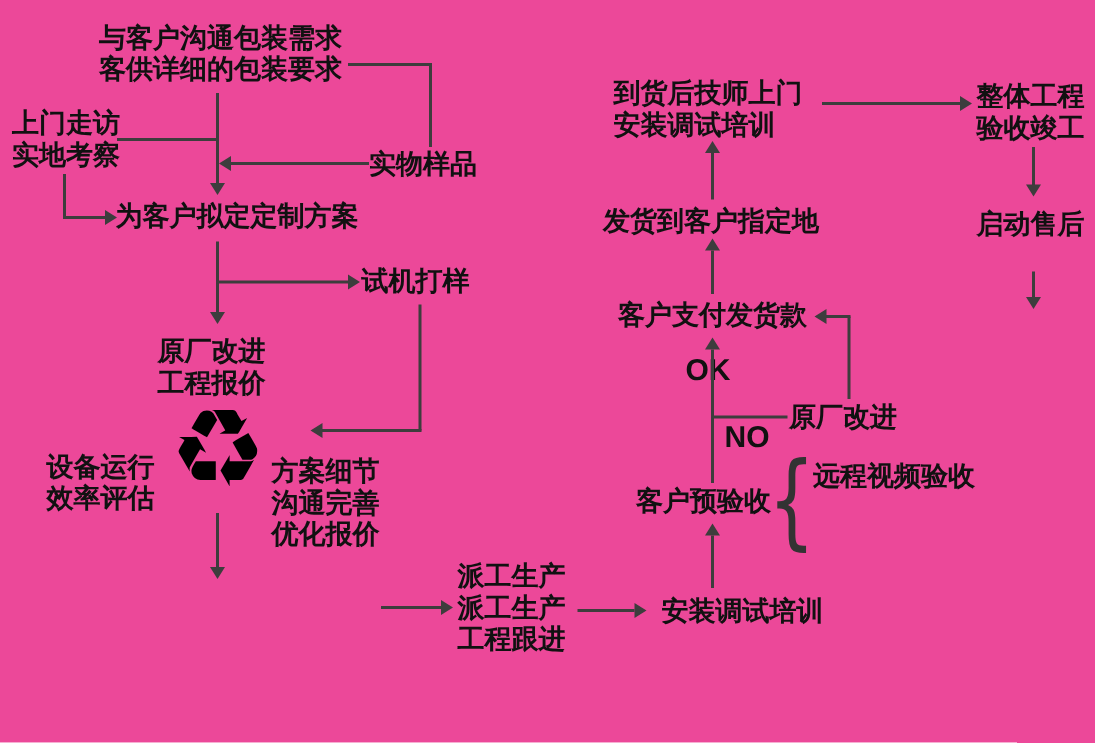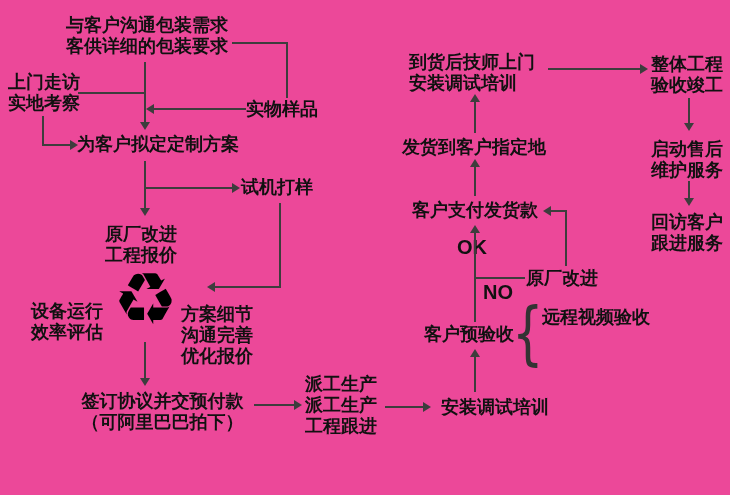--- a/index.html
+++ b/index.html
@@ -63,24 +63,20 @@
     <div>设备运行</div>
     <div>效率评估</div>
   </div>
 
   <div class="node" style="left:181px;top:304px;">
     <div>方案细节</div>
     <div>沟通完善</div>
     <div>优化报价</div>
   </div>
 
-  <div class="node center" style="left:70px;top:391px;width:185px;">
-    <div>签订协议并交预付款</div>
-    <div>（可阿里巴巴拍下）</div>
-  </div>
 
   <div class="node" style="left:305px;top:374px;">
     <div>派工生产</div>
     <div>派工生产</div>
     <div>工程跟进</div>
   </div>
 
   <div class="node" style="left:441px;top:397px;">安装调试培训</div>
 
   <div class="node" style="left:424px;top:324px;">客户预验收</div>
@@ -105,27 +101,22 @@
     <div>安装调试培训</div>
   </div>
 
   <div class="node" style="left:651px;top:54px;">
     <div>整体工程</div>
     <div>验收竣工</div>
   </div>
 
   <div class="node" style="left:651px;top:139px;">
     <div>启动售后</div>
-    <div>维护服务</div>
   </div>
 
-  <div class="node" style="left:651px;top:212px;">
-    <div>回访客户</div>
-    <div>跟进服务</div>
-  </div>
 
   <div class="vline" style="left:144px;top:62px;height:62px;"></div>
   <div class="ah ah-down" style="left:140px;top:122px;"></div>
 
   <div class="hline" style="left:232px;top:42px;width:56px;"></div>
   <div class="vline" style="left:286px;top:42px;height:56px;"></div>
 
   <div class="hline" style="left:153px;top:108px;width:93px;"></div>
   <div class="ah ah-left" style="left:146px;top:104px;"></div>
 

